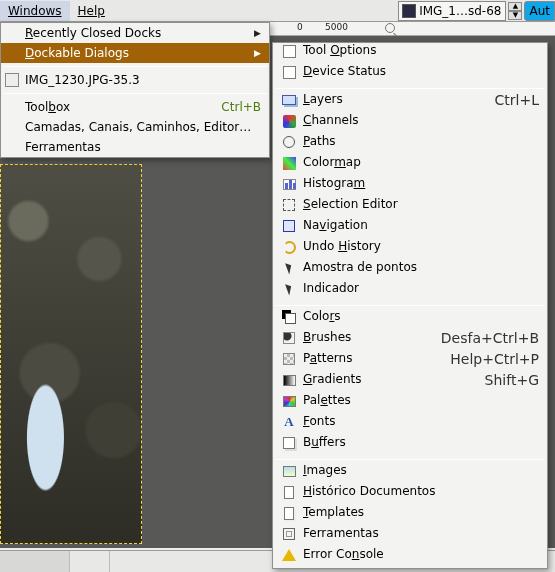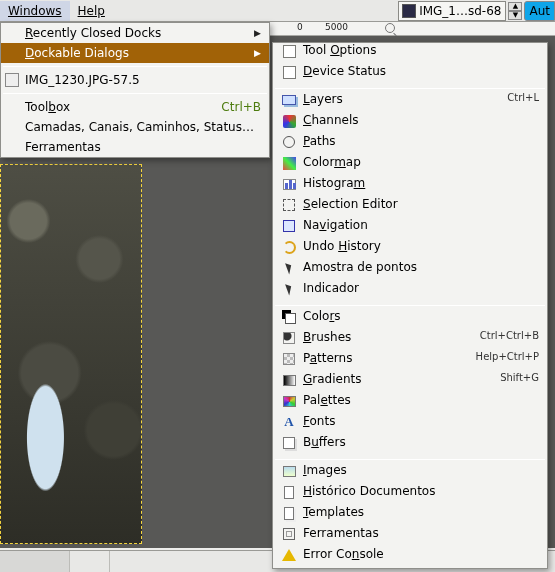--- a/index.html
+++ b/index.html
@@ -50,21 +50,21 @@
   .menu1 .row.selected .arrow { color: #fff; }
   .menu1 .sep { height: 1px; margin: 3px 2px; background: #c4c4c0; border-bottom: 1px solid #fff; }
   .menu1 .row .icon { position: absolute; left: 4px; width: 14px; height: 14px; background: #eee; border: 1px solid #888; }
   .menu1 .row .accel { margin-left: auto; color: #4d7c0f; }
 
   
   .menu2 { position: absolute; left: 272px; top: 42px; width: 276px; background: #f3f3f1;
            border: 1px solid #8f8f8b; box-shadow: 2px 3px 6px rgba(0,0,0,.35); z-index: 11; }
   .menu2 .row { display: flex; align-items: flex-start; height: 21px; padding: 0 8px 0 8px; cursor: default; }
   .menu2 .row .ico { width: 16px; height: 16px; margin-right: 6px; display: flex; align-items: center; justify-content: center; }
-  .menu2 .row .accel { margin-left: auto; color: #333; font-size: 10px; }
+  .menu2 .row .accel { margin-left: auto; color: #333; font-size: 14px; }
   .menu2 .sep { height: 1px; margin: 3px 2px; background: #c4c4c0; border-bottom: 1px solid #fff; }
 
   .und { text-decoration: underline; }
 
   
   .ic-generic { width: 13px; height: 13px; border: 1px solid #7a7a76; background: #fff; }
   .ic-layers { width: 14px; height: 10px; border: 1px solid #45a; background: #cfe0ff; box-shadow: 2px 2px 0 #9bd; }
   .ic-channels { width: 13px; height: 13px; background: conic-gradient(#e33, #3a3, #33e, #e33); border-radius: 2px; }
   .ic-paths { width: 12px; height: 12px; border: 1px solid #555; border-radius: 50%; position: relative; }
   .ic-colormap { width: 13px; height: 13px; background: linear-gradient(45deg, #e44, #4e4, #44e); }
@@ -129,29 +129,29 @@
     <span><span class="und">R</span><span></span>ecently Closed Docks</span>
     <span class="arrow">▶</span>
   </div>
   <div class="row selected">
     <span><span class="und">D</span>ockable Dialogs</span>
     <span class="arrow">▶</span>
   </div>
   <div class="sep"></div>
   <div class="row">
     <span class="icon"></span>
-    <span>IMG_1230.JPG-57.5</span>
+    <span>IMG_1230.JPG-35.3</span>
   </div>
   <div class="sep"></div>
   <div class="row">
     <span>Tool<span class="und">b</span>ox</span>
     <span class="accel">Ctrl+B</span>
   </div>
   <div class="row">
-    <span>Camadas, Canais, Caminhos, Status…</span>
+    <span>Camadas, Canais, Caminhos, Editor…</span>
   </div>
   <div class="row">
     <span>Ferramentas</span>
   </div>
 </div>
 
 <div class="menu2">
   <div class="row">
       <span class="ico">
         <span class="ic-generic"></span>
@@ -231,21 +231,21 @@
       <span class="ico">
         <span class="ic-colors"></span>
       </span>
       <span>Colo<span class="und">r</span>s</span>
     </div>
   <div class="row">
       <span class="ico">
         <span class="ic-brush"></span>
       </span>
       <span><span class="und">B</span>rushes</span>
-      <span class="accel">Ctrl+Ctrl+B</span>
+      <span class="accel">Desfa+Ctrl+B</span>
     </div>
   <div class="row">
       <span class="ico">
         <span class="ic-pattern"></span>
       </span>
       <span>P<span class="und">a</span>tterns</span>
       <span class="accel">Help+Ctrl+P</span>
     </div>
   <div class="row">
       <span class="ico">

